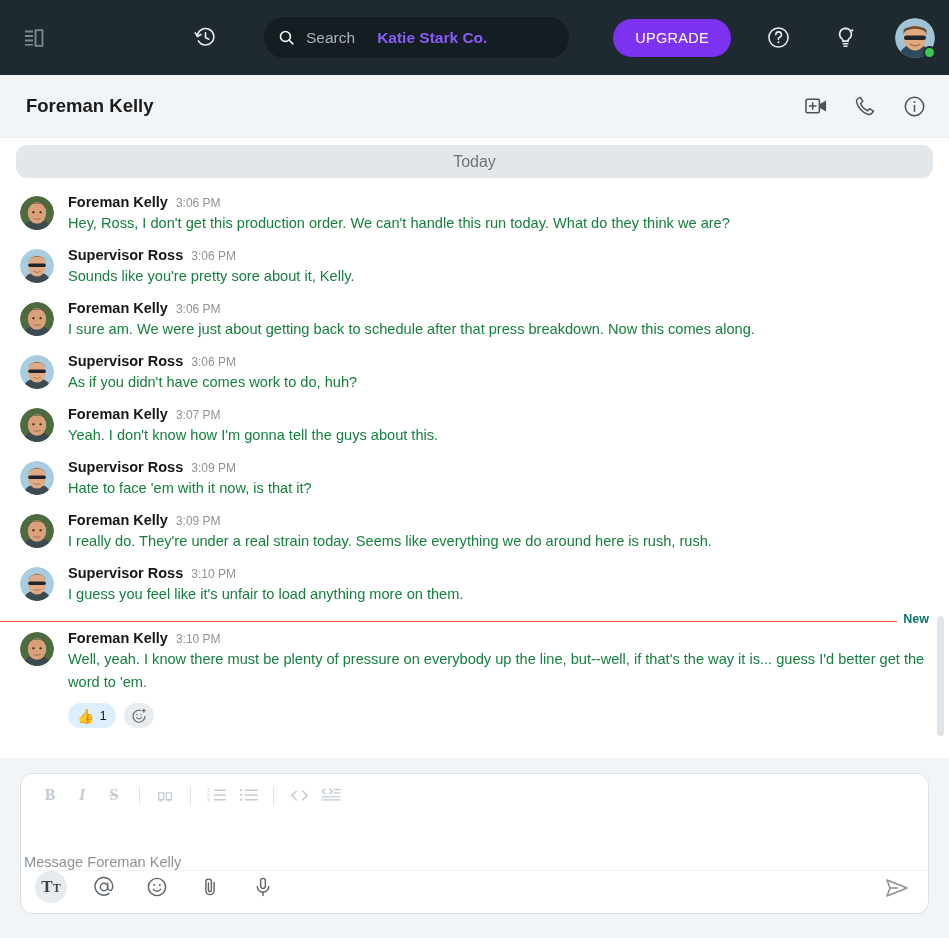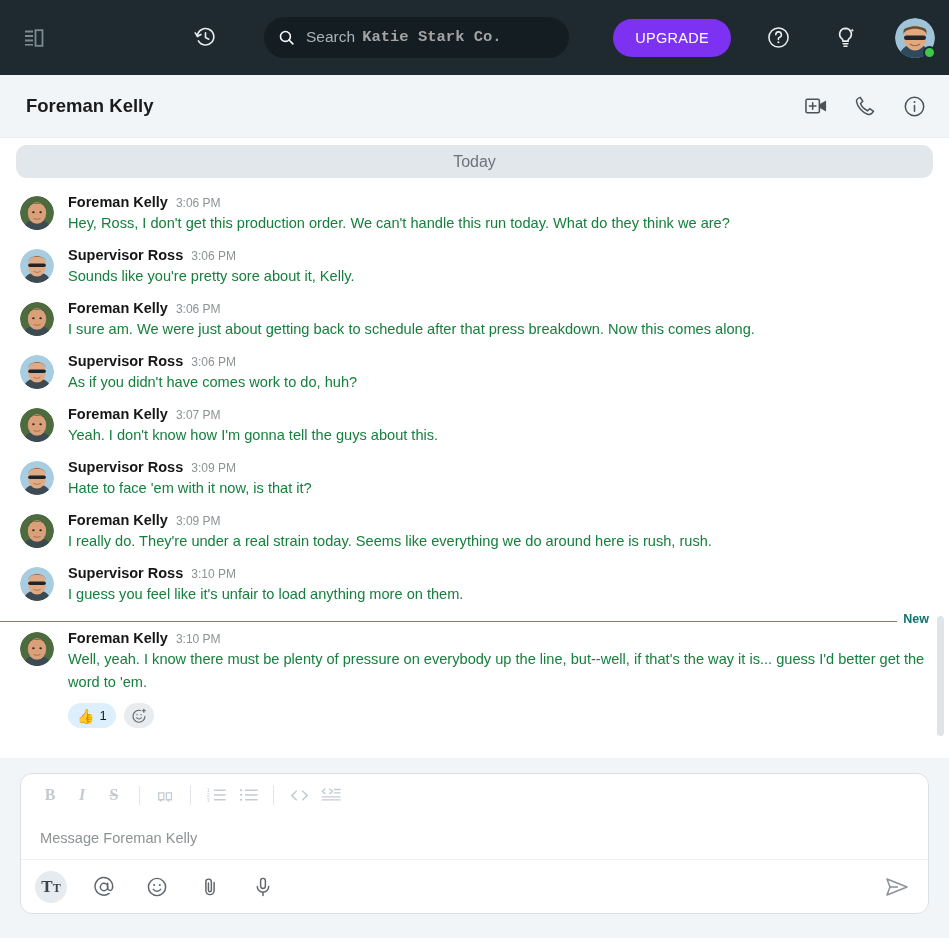--- a/index.html
+++ b/index.html
@@ -24,27 +24,27 @@
     display: flex; align-items: center; justify-content: center;
     border-radius: 6px; cursor: pointer;
   }
   .tb-left { display: flex; align-items: center; }
   .tb-hist { margin-left: 131px; }
   .searchbox {
     margin-left: 39px;
     width: 305px; height: 41px;
     background: #141d22;
     border-radius: 21px;
-    display: flex; align-items: flex-end;
-    padding: 12px 14px;
+    display: flex; align-items: center;
+    padding: 0 14px;
     cursor: text;
   }
   .searchbox .mag { margin-right: 11px; display:flex; }
   .search-label { color: #a8b3b8; font-size: 15.5px; }
-  .search-value { color: #a3a3a3; font-size: 15.5px; font-weight: bold; margin-left: 7px; font-family: Liberation Mono, monospace; }
+  .search-value { color: #8b5cf6; font-size: 15.5px; font-weight: bold; margin-left: 22px; }
   .tb-right {
     position: absolute; right: 14px; top: 0; height: 75px;
     display: flex; align-items: center; gap: 27px;
   }
   .upgrade-btn {
     background: #7b2ff7;
     background: #7c32f0;
     color: #fff;
     font-size: 14.5px;
     letter-spacing: .3px;
@@ -160,28 +160,28 @@
   }
   .fmt-btn {
     width: 30px; height: 30px;
     display: flex; align-items: center; justify-content: center;
     cursor: pointer; color: #c3cbd1; border-radius: 5px;
     font-size: 16px;
   }
   .fmt-sep { width: 1px; height: 19px; background: #dfe5ea; margin: 0 8px; }
   .composer-input {
     flex: 1 1 auto;
-    padding: 0 19px;
-    display: flex; align-items: center;
+    padding: 0 3px;
+    display: flex; align-items: flex-end;
   }
   .composer-input .ph { color: #8d9296; font-size: 14.6px; }
   .composer-bottom {
-    height: 54px;
+    height: 43px;
     border-top: 1px solid #eef2f5;
-    display: flex; align-items: center;
+    display: flex; 
     padding: 0 14px;
     gap: 21px;
   }
   .cb-btn {
     width: 32px; height: 32px;
     display: flex; align-items: center; justify-content: center;
     border-radius: 50%; cursor: pointer; color: #5e666b;
   }
   .cb-btn.active { background: #e6ebef; }
   .send-btn { margin-left: auto; width: 34px; height: 34px;

